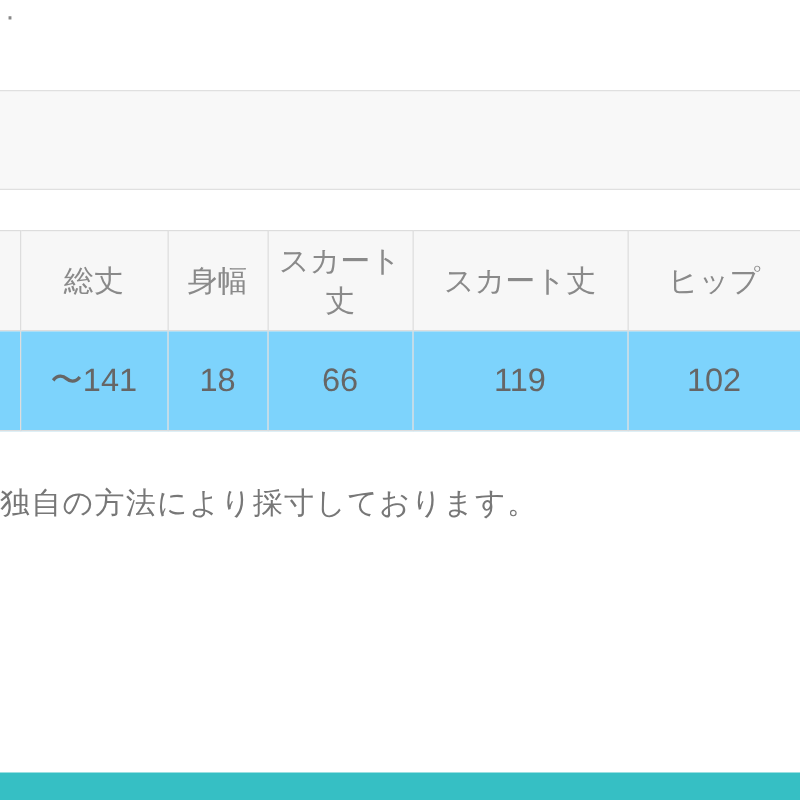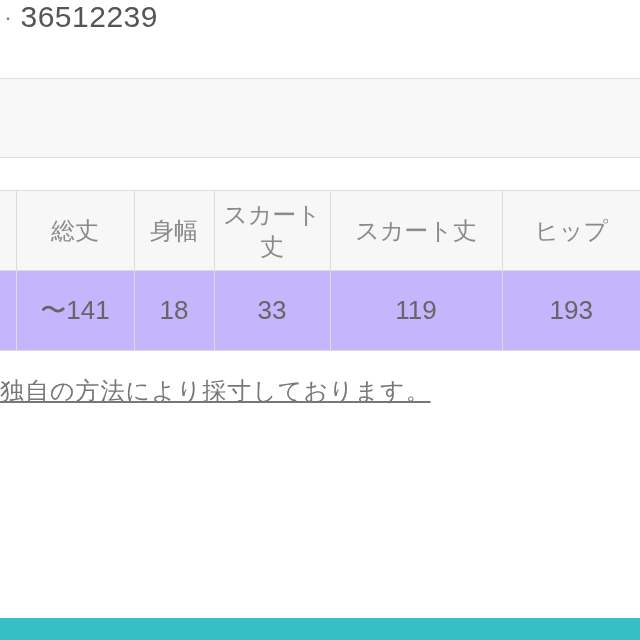--- a/index.html
+++ b/index.html
@@ -57,60 +57,58 @@
       font-weight: 400;
     }
     th {
       height: 80px;
       background: #f7f7f7;
       color: #8a8a8a;
       font-size: 24px;
     }
     td {
       height: 80px;
-      background: #c4b5fd;
+      background: #7dd3fc;
       color: #666;
       font-size: 26px;
     }
     .col0 { width: 16px; }
     .col1 { width: 118px; }
     .col2 { width: 80px; }
     .col3 { width: 116px; }
     .col4 { width: 172px; }
     .col5 { width: 138px; }
     th:first-child, td:first-child {
       border-left: none;
       border-right: 1px solid #ddd;
     }
     th:last-child, td:last-child {
       border-right: none;
     }
     .note {
-      margin-top: 24px;
+      margin-top: 41px;
       padding-left: 0;
       font-size: 24px;
       color: #777;
       letter-spacing: 1px;
-      text-decoration: underline;
     }
     .bottom-bar {
       position: absolute;
       bottom: 0;
       left: 0;
       width: 100%;
       height: 22px;
       background: #36bfc4;
     }
   </style>
 </head>
 <body>
 
 <div class="code-row">
   <span class="dot">·</span>
-  <span class="code-text">36512239</span>
 </div>
 
 <div class="band"></div>
 
 <div class="table-wrap">
   <table>
     <colgroup>
       <col class="col0">
       <col class="col1">
       <col class="col2">
@@ -126,23 +124,23 @@
         <th>スカート丈</th>
         <th>スカート丈</th>
         <th>ヒップ</th>
       </tr>
     </thead>
     <tbody>
       <tr>
         <td></td>
         <td>〜141</td>
         <td>18</td>
-        <td>33</td>
+        <td>66</td>
         <td>119</td>
-        <td>193</td>
+        <td>102</td>
       </tr>
     </tbody>
   </table>
 </div>
 
 <div class="note">独自の方法により採寸しております。</div>
 
 <div class="bottom-bar"></div>
 
 </body></html>

